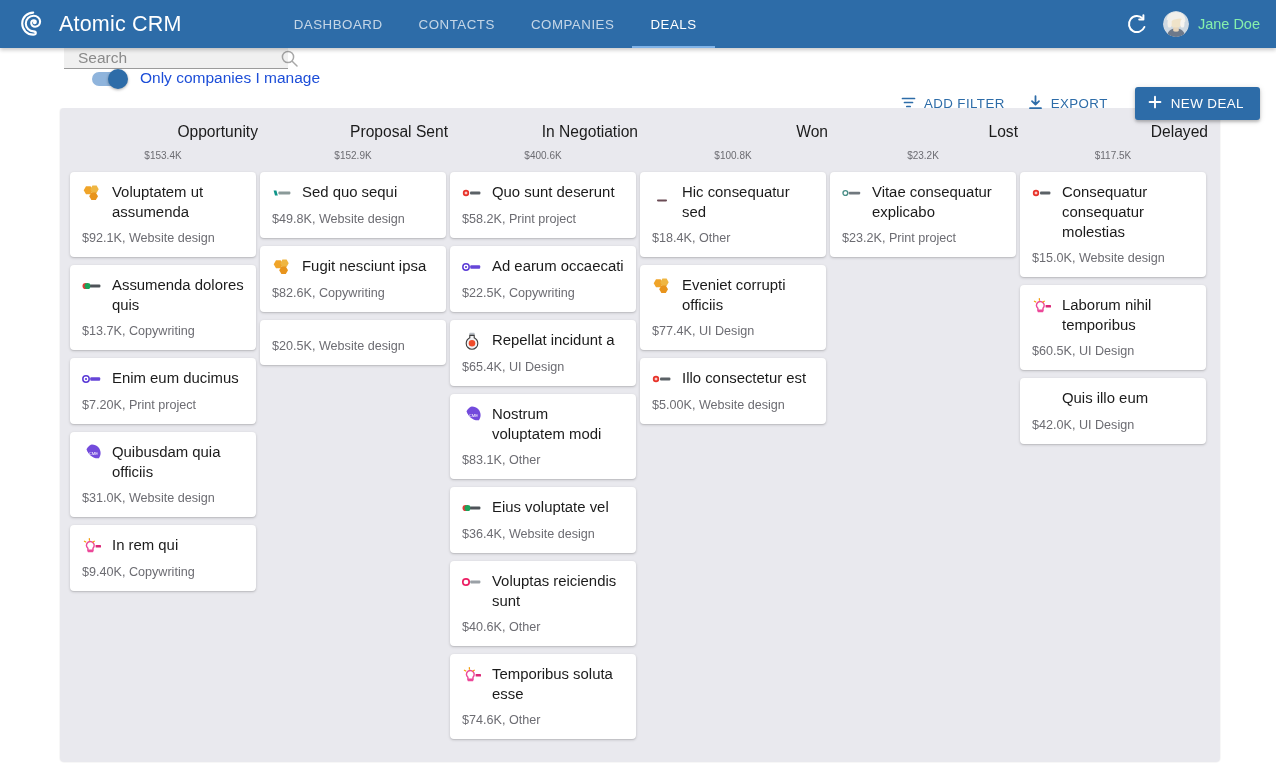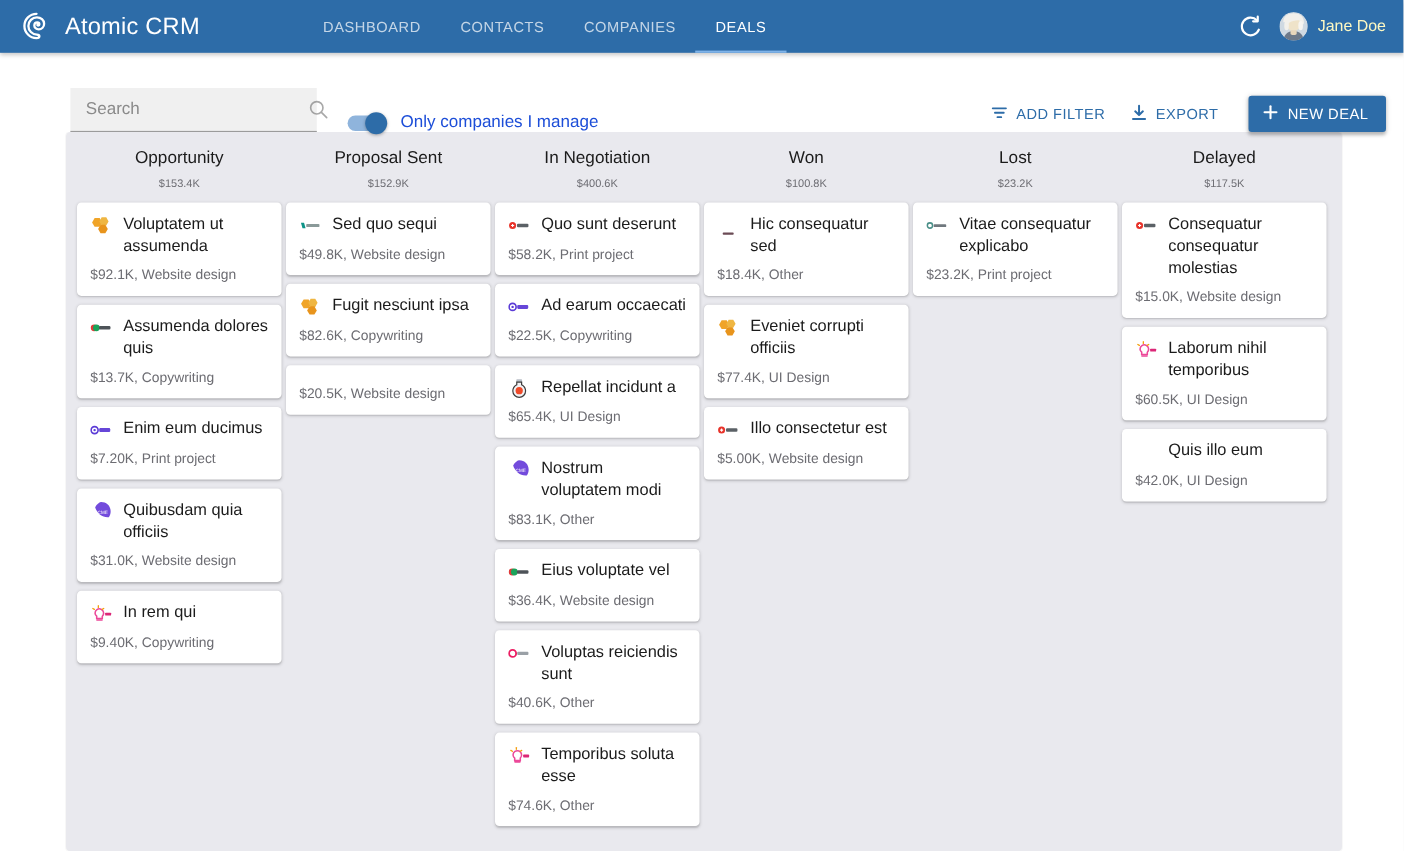--- a/index.html
+++ b/index.html
@@ -44,26 +44,26 @@
   .appbar-right {
     margin-left: auto; display: flex; align-items: center; gap: 14px;
     padding-right: 16px;
   }
   .refresh-btn { width: 24px; height: 24px; cursor: pointer; display: block; }
   .user { display: flex; align-items: center; gap: 9px; cursor: pointer; }
   .avatar-photo {
     width: 26px; height: 26px; border-radius: 50%;
     overflow: hidden; flex: 0 0 26px; display: block;
   }
-  .user-name { color: #fef9c3; font-size: 14.5px; font-weight: 500; white-space: nowrap; }
+  .user-name { color: #86efac; font-size: 14.5px; font-weight: 500; white-space: nowrap; }
 
   
   .toolbar {
-    height: 72px; display: flex; align-items: flex-end;
-    padding: 0 16px 0 64px; background: #fff; position: relative;
+    height: 60px; display: flex; align-items: flex-start;
+    padding: 0 16px 0 64px; background: #fff; position: relative; flex-direction: column;
   }
   .search-box {
     width: 224px; height: 40px; background: #f0f0f0;
     border-bottom: 1px solid #9b9b9b;
     display: flex; align-items: center; padding: 0 10px 0 12px;
     position: relative; cursor: text;
   }
   .search-input {
     border: 0; background: transparent; outline: none; flex: 1;
     font-family: inherit; font-size: 15.5px; color: #333;
@@ -106,21 +106,21 @@
   
   .board-shell { padding: 0 56px 0 60px; }
   .board {
     background: #e9e9ee; border-radius: 4px;
     padding: 14px 8px 10px 8px;
     height: 654px; display: flex; gap: 0;
     box-shadow: 0 0 0 1px rgba(0,0,0,.03);
   }
   .col { width: 190px; flex: 0 0 190px; display: flex; flex-direction: column; }
   .col-head { text-align: center; padding-bottom: 9px; }
-  .col-title { font-size: 15.6px; color: #1b1b1b; line-height: 20px; }
+  .col-title { font-size: 15.6px; color: #1b1b1b; line-height: 20px; text-align: right; }
   .col-total { font-size: 10px; color: #6c6c72; margin-top: 6px; line-height: 15px; }
   .col-body { display: flex; flex-direction: column; gap: 8px; padding: 0 2px; }
 
   .card {
     background: #fff; border-radius: 4px;
     padding: 10px 12px 11px 12px;
     box-shadow: 0 1px 3px rgba(0,0,0,.17), 0 1px 1px rgba(0,0,0,.07);
     cursor: pointer;
   }
   .card-top { display: flex; gap: 10px; align-items: flex-start; }

